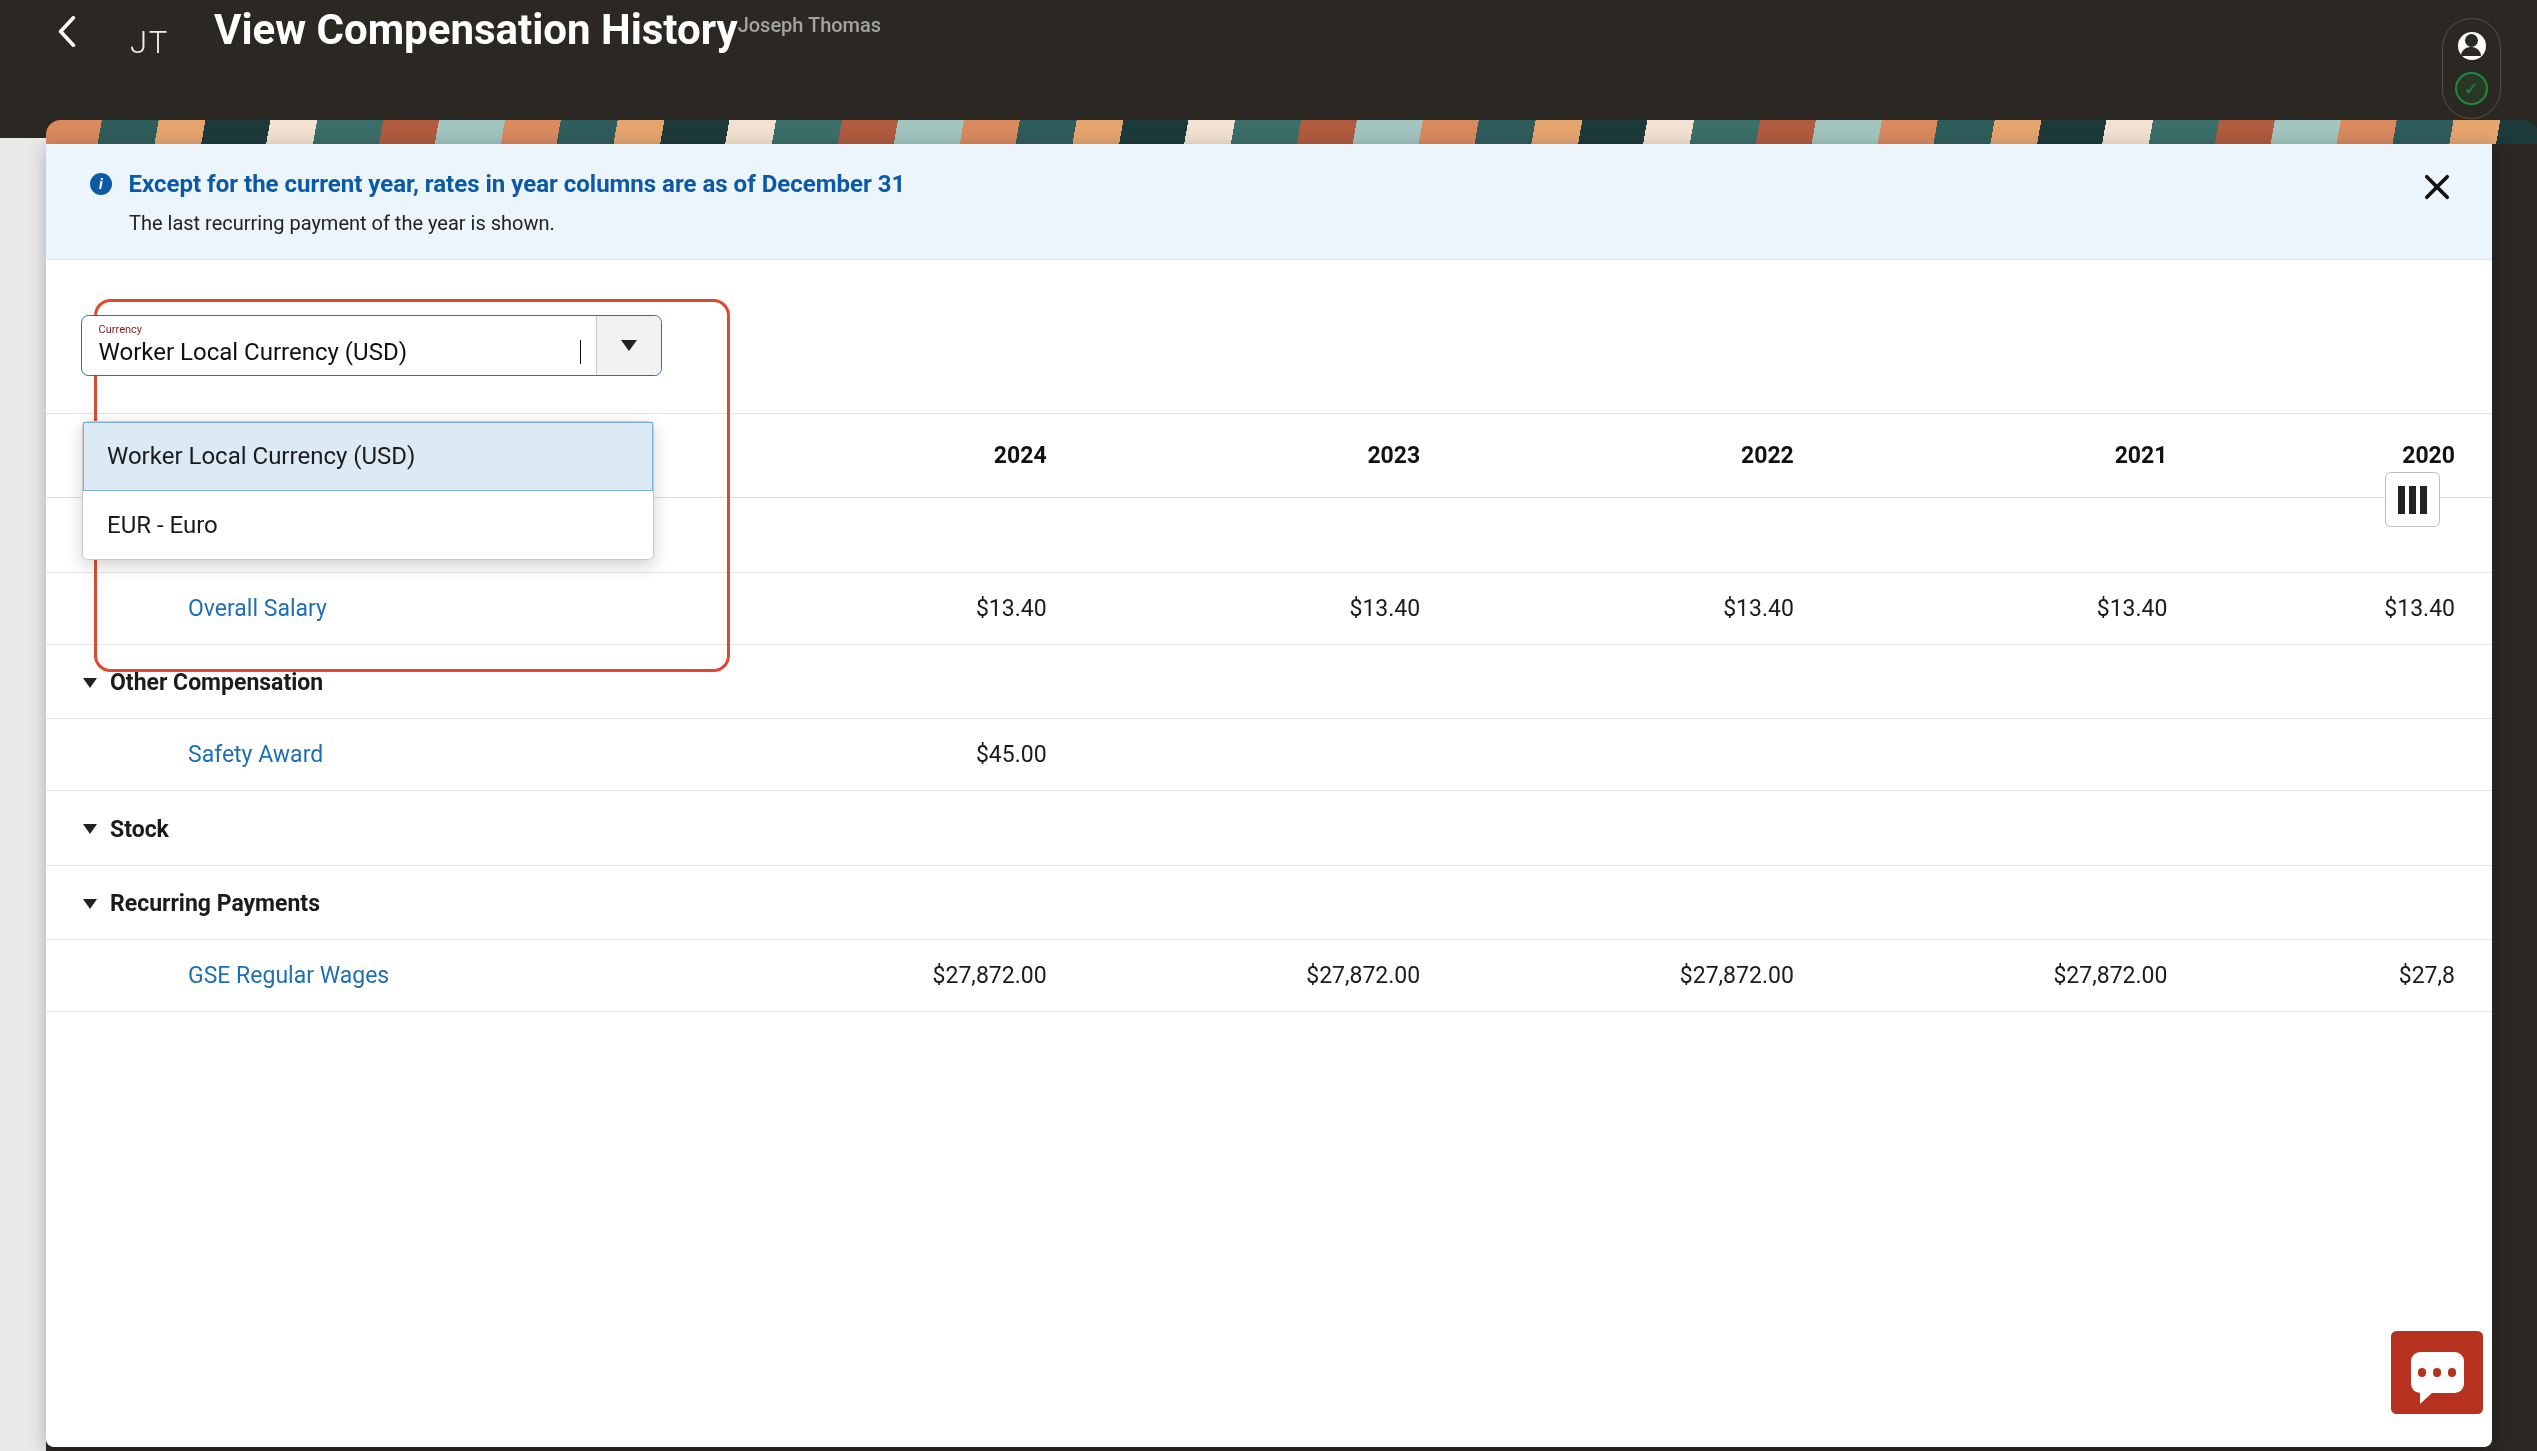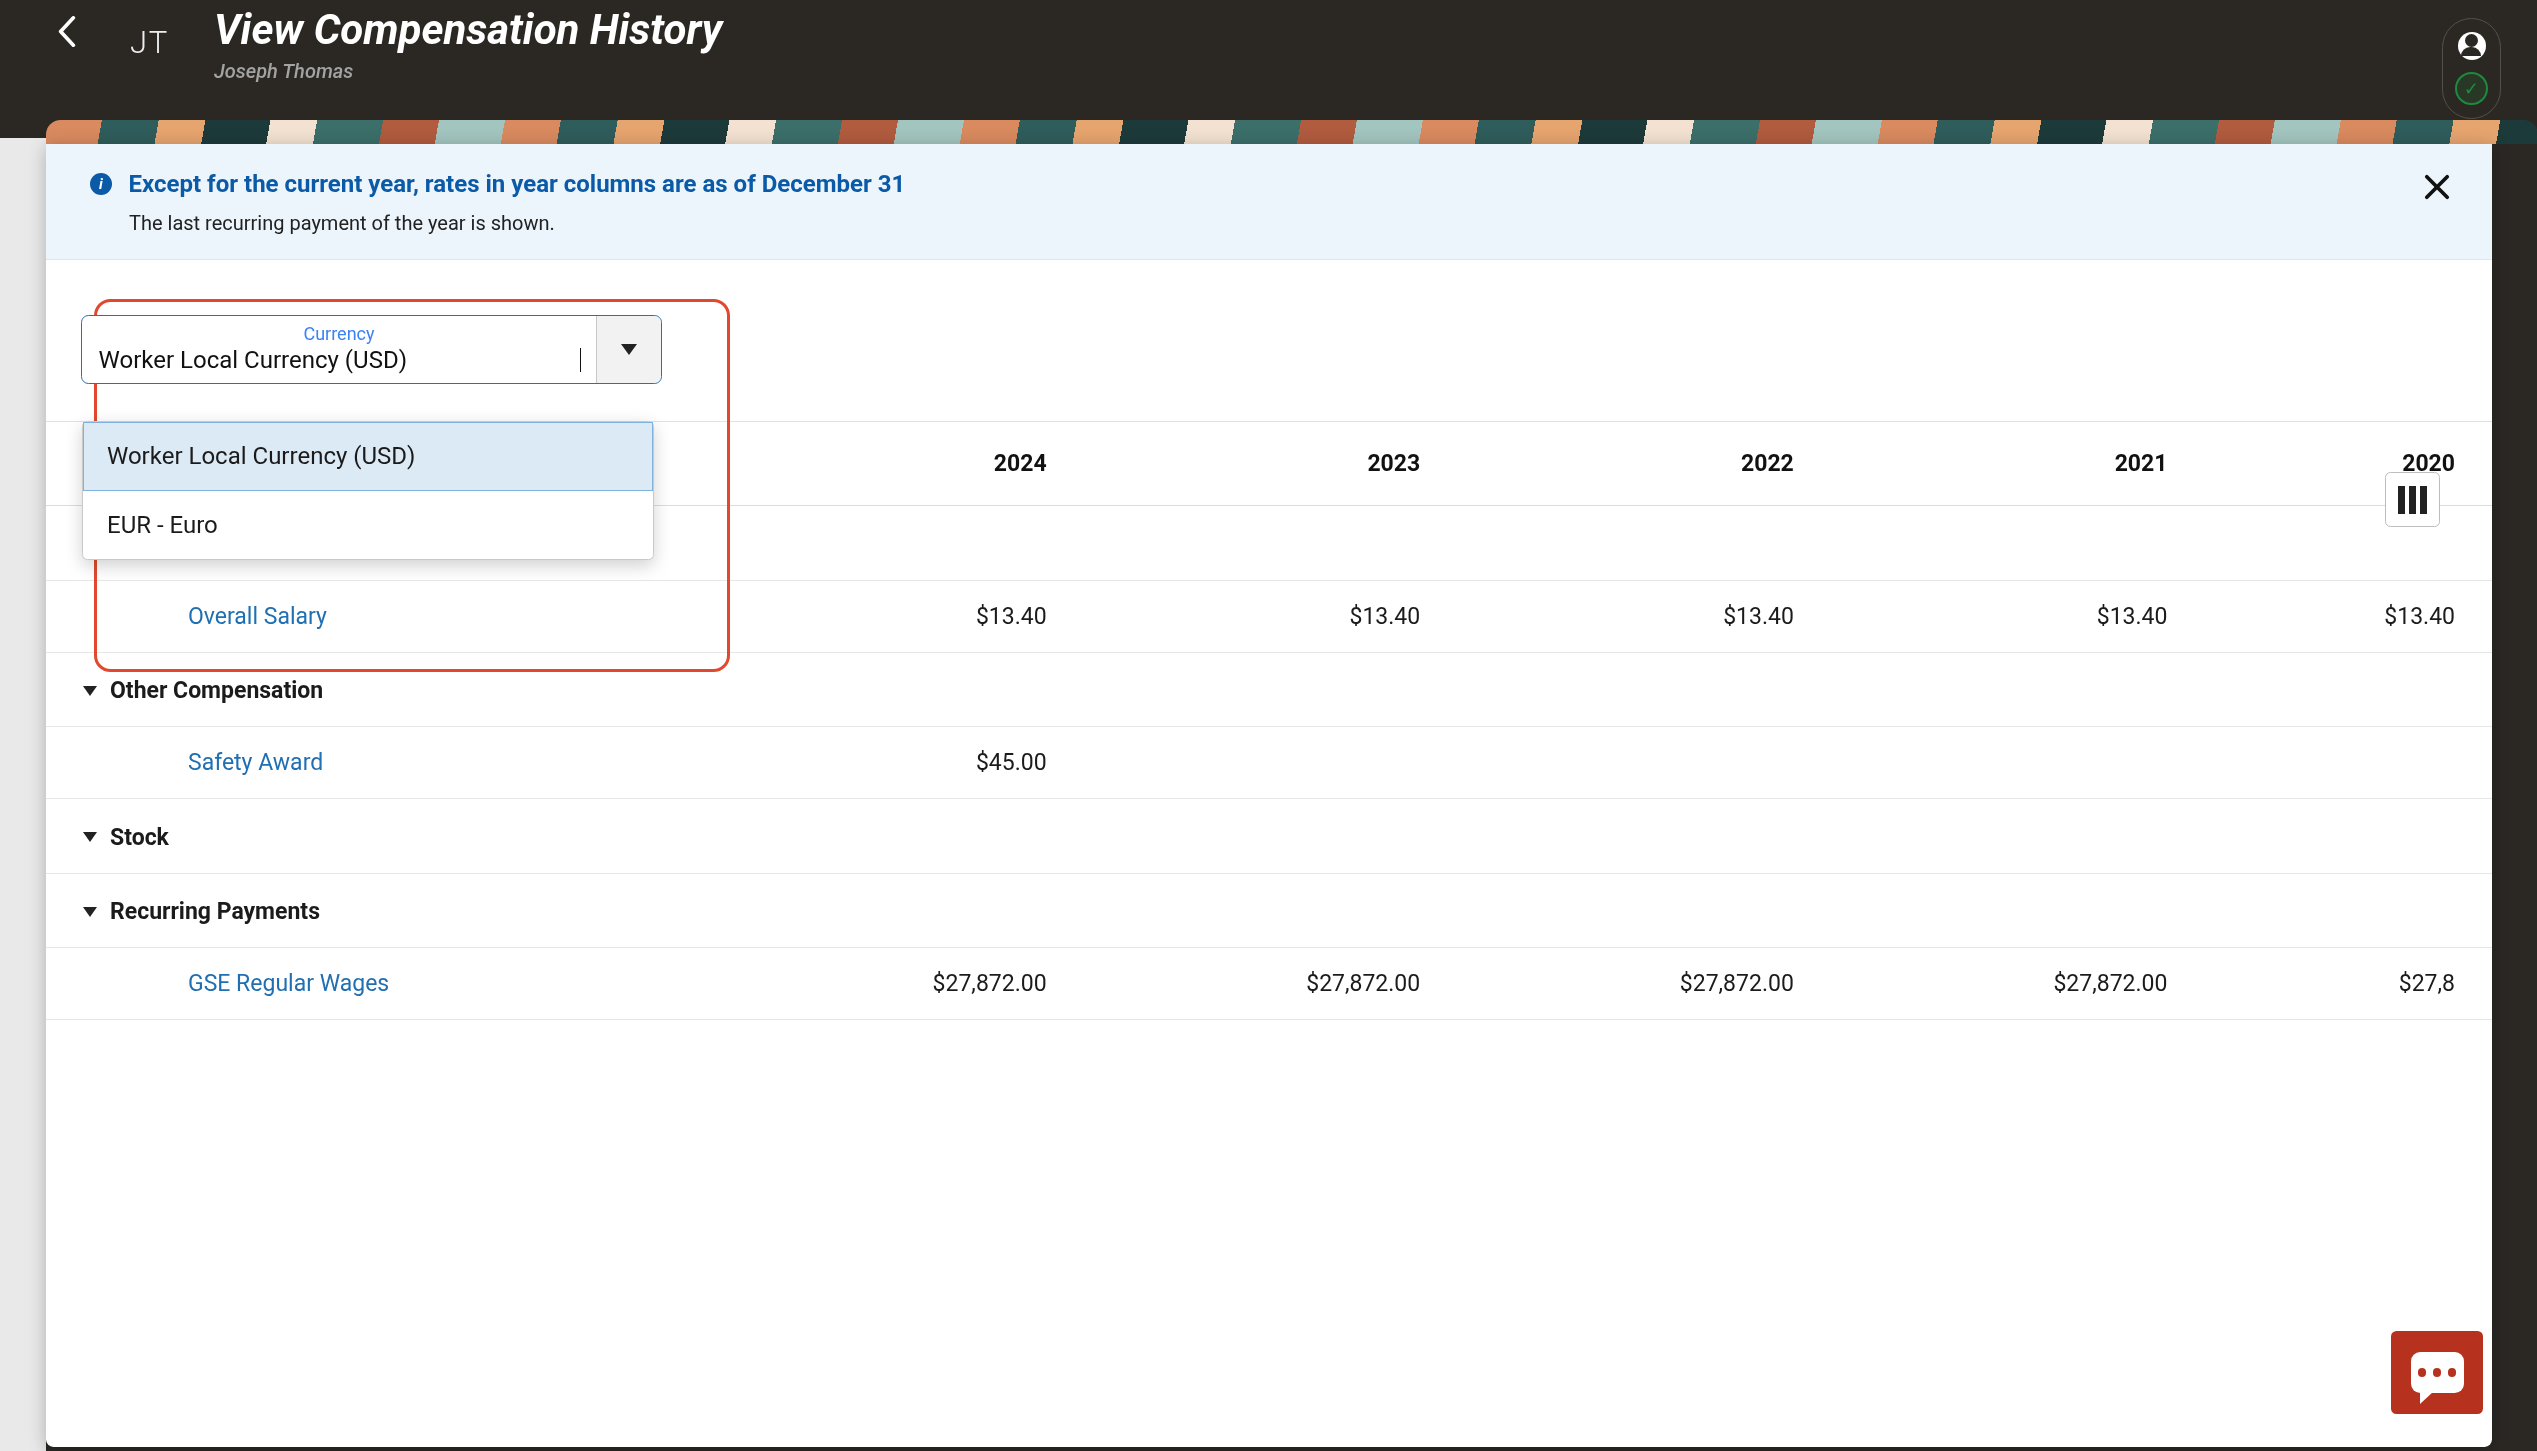--- a/index.html
+++ b/index.html
@@ -26,21 +26,21 @@
 }
 .back-chevron {
   width: 37px; height: 37px; display:flex; align-items:center; justify-content:center;
   margin-top: 5.5px; margin-right: 37px; cursor:pointer;
 }
 .avatar-badge {
   width: 55px; height: 55px; display:flex; align-items:center; justify-content:center;
   font-size: 31px; font-weight: 300; letter-spacing: 1.8px; color: #eee;
   margin-top: 7.4px; margin-right: 37px;
 }
-.title-block { display:flex; flex-direction:column;font-style:italic; }
+.title-block { display:flex; flex-direction:row; }
 .page-title { font-size: 42px; font-weight: 700; color: #fff; line-height:1.1; }
 .page-subtitle { font-size: 20px; font-weight: 500; color: #a3a3a3; margin-top: 5.5px;}
 .header-right { position:absolute; right: 37px; top: 18.4px; display:flex; gap: 14.8px; align-items:center;}
 .header-pill {
   width: 59px; height: 101px; border-radius: 37px; border: 1.8px solid #545048;
   display:flex; flex-direction:column; align-items:center; justify-content:space-between;
   padding: 13px 0;
 }
 .header-pill .dot { width: 28px; height: 28px; border-radius: 50%; background: #fff; position:relative;}
 .header-pill .dot::before, .header-pill .dot::after{
@@ -99,21 +99,21 @@
 .filter-area { padding: 55px 35px 37px 35px; position:relative; }
 .highlight-box {
   position:absolute; border: 3.7px solid #e0492f; border-radius: 16.6px;
   left: 48px; top: 39px; width: 636px; height: 373px; pointer-events:none;
 }
 .combo {
   width: 581px; border:1.8px solid #2a6fb5; border-radius:7.4px; display:flex; background:#fff;
   position:relative;
 }
 .combo-left { flex:1; padding: 7.4px 16.6px 9.2px 16.6px; }
-.combo-label { font-size:18px; color:#3b82f6;text-align:center; }
+.combo-label { font-size:11px; color:#7f1d1d; }
 .combo-value { font-size:24px; color:#111; margin-top:1.8px; position:relative; }
 .combo-value::after{ content:""; position:absolute; right:-1.8px; top:1.8px; bottom:1.8px; width:0.9px; background:#111; }
 .combo-btn {
   width: 65px; border-left: 1.8px solid #c8c8c8; background:#f2f2f2;
   display:flex; align-items:center; justify-content:center; border-radius: 0 7.4px 7.4px 0;
 }
 .caret-down {
   width:0; height:0; border-left:8.3px solid transparent; border-right:8.3px solid transparent; border-top:11px solid #222;
 }
 .dropdown {

